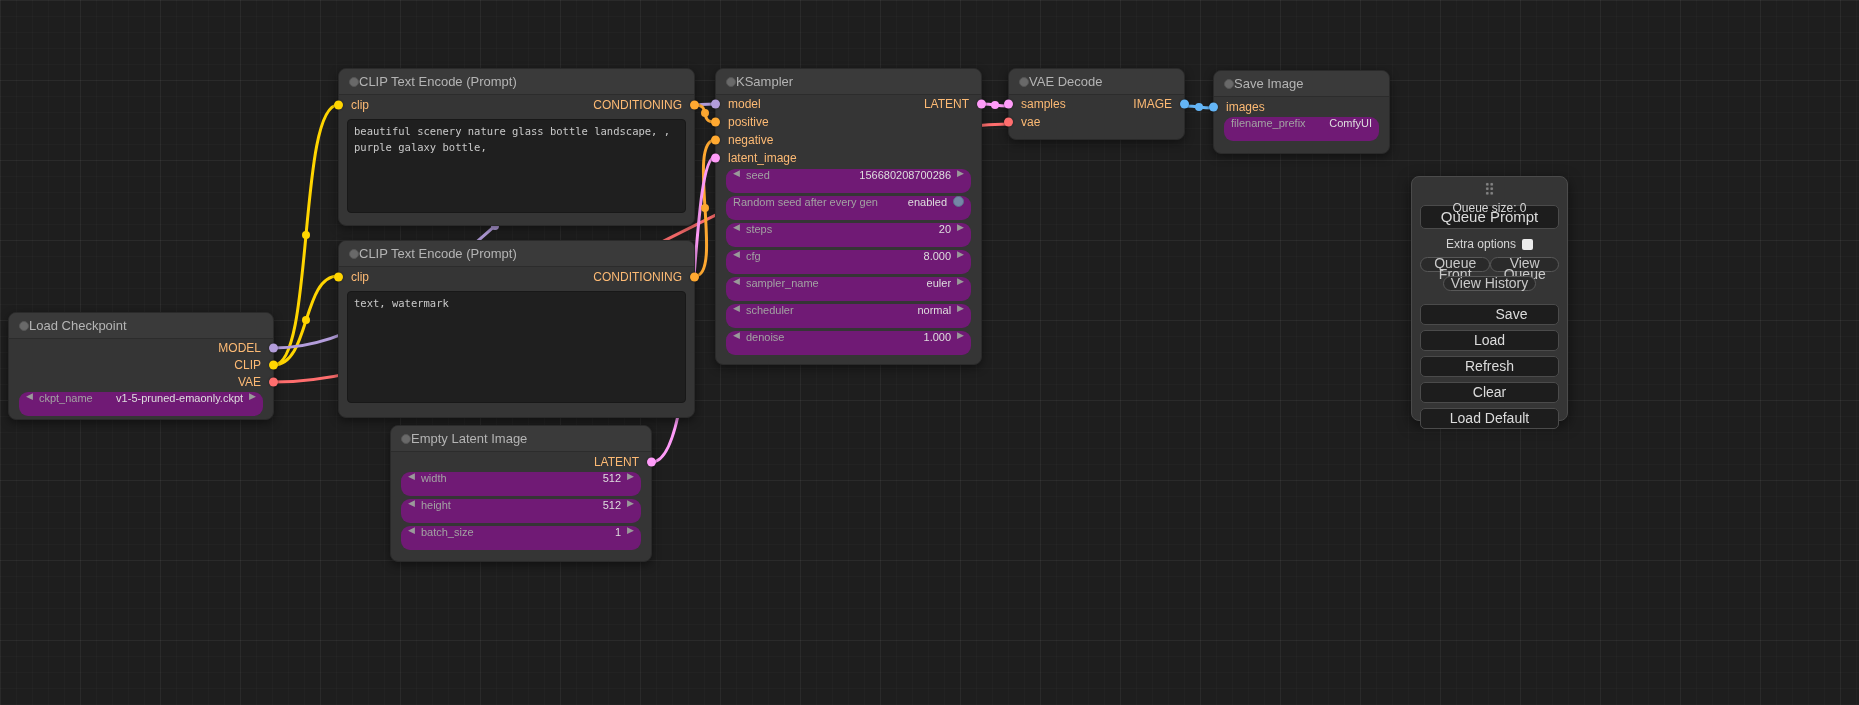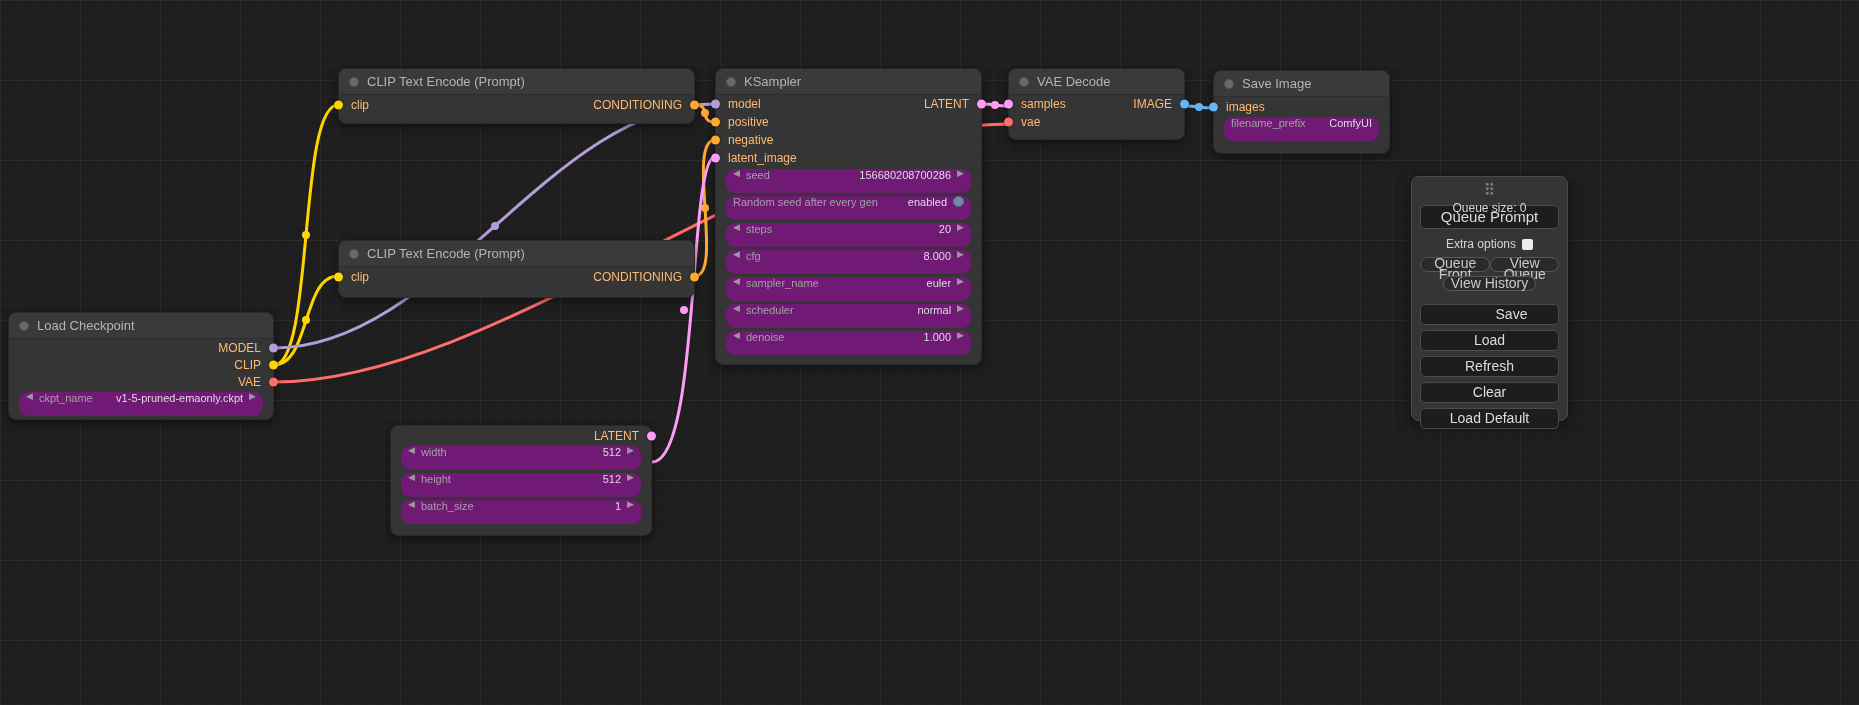--- a/index.html
+++ b/index.html
@@ -13,21 +13,21 @@
       linear-gradient(rgba(255,255,255,0.018) 1px, transparent 1px),
       linear-gradient(90deg, rgba(255,255,255,0.018) 1px, transparent 1px);
     background-size:80px 80px, 80px 80px, 16px 16px, 16px 16px;
     font-family:"Liberation Sans", sans-serif;
   }
   .wires { position:absolute; left:0; top:0; z-index:1; }
   .wires path { fill:none; stroke-width:3; stroke-linecap:round; }
 
   .node { position:absolute; z-index:2; background:#353535; border:1px solid #2a2a2a;
           border-radius:8px; box-shadow:0 3px 10px rgba(0,0,0,.45); }
-  .node-title { height:26px; display:flex; align-items:center; gap:8px; padding:0 10px;
+  .node-title { height:26px; display:flex; align-items:center; gap:0; padding:0 10px;
                 background:#3a3a3a; border-bottom:1px solid #2c2c2c; border-radius:7px 7px 0 0;
                 color:#b4b4b4; font-size:13px; }
   .collapse-dot { width:10px; height:10px; border-radius:50%; background:#696969; border:1px solid #555; flex:none; }
   .port-row { position:relative; display:flex; align-items:center; padding:0 12px;
               color:#fdba74; font-size:12px; }
   .h17 { height:17px; } .h18 { height:18px; } .h20 { height:20px; }
   .out-label { margin-left:auto; }
   .dot { position:absolute; width:9px; height:9px; border-radius:50%; top:50%;
          transform:translateY(-50%); box-shadow:0 0 2px rgba(0,0,0,.6); }
   .dot.in { left:-5px; } .dot.out { right:-5px; }
@@ -117,36 +117,42 @@
   <div class="node-title">
     <span class="collapse-dot"></span>
     <span>CLIP Text Encode (Prompt)</span>
   </div>
   <div class="port-row h20">
     <span class="dot in" style="background: rgb(255, 213, 0);"></span>
     <span>clip</span>
     <span class="out-label">CONDITIONING</span>
     <span class="dot out" style="background: rgb(255, 169, 49);"></span>
   </div>
+  <div class="textbox" style="height:94px;">beautiful scenery nature glass bottle landscape, , purple galaxy bottle,</div>
 </div>
 
 <div class="node" style="left:338px;top:240px;width:357px;padding-bottom:10px;">
   <div class="node-title">
     <span class="collapse-dot"></span>
     <span>CLIP Text Encode (Prompt)</span>
   </div>
   <div class="port-row h20">
     <span class="dot in" style="background: rgb(255, 213, 0);"></span>
     <span>clip</span>
     <span class="out-label">CONDITIONING</span>
     <span class="dot out" style="background: rgb(255, 169, 49);"></span>
   </div>
+  <div class="textbox" style="height:112px;">text, watermark</div>
 </div>
 
 <div class="node" style="left:390px;top:425px;width:262px;padding-bottom:8px;">
+  <div class="node-title">
+    <span class="collapse-dot"></span>
+    <span>Empty Latent Image</span>
+  </div>
   <div class="port-row h20">
     <span class="out-label">LATENT</span>
     <span class="dot out" style="background: rgb(255, 156, 249);"></span>
   </div>
   <div class="widget">
     <span class="arrow">◀</span>
     <span class="wlabel">width</span>
     <span class="wvalue">512</span>
     <span class="arrow">▶</span>
   </div>

